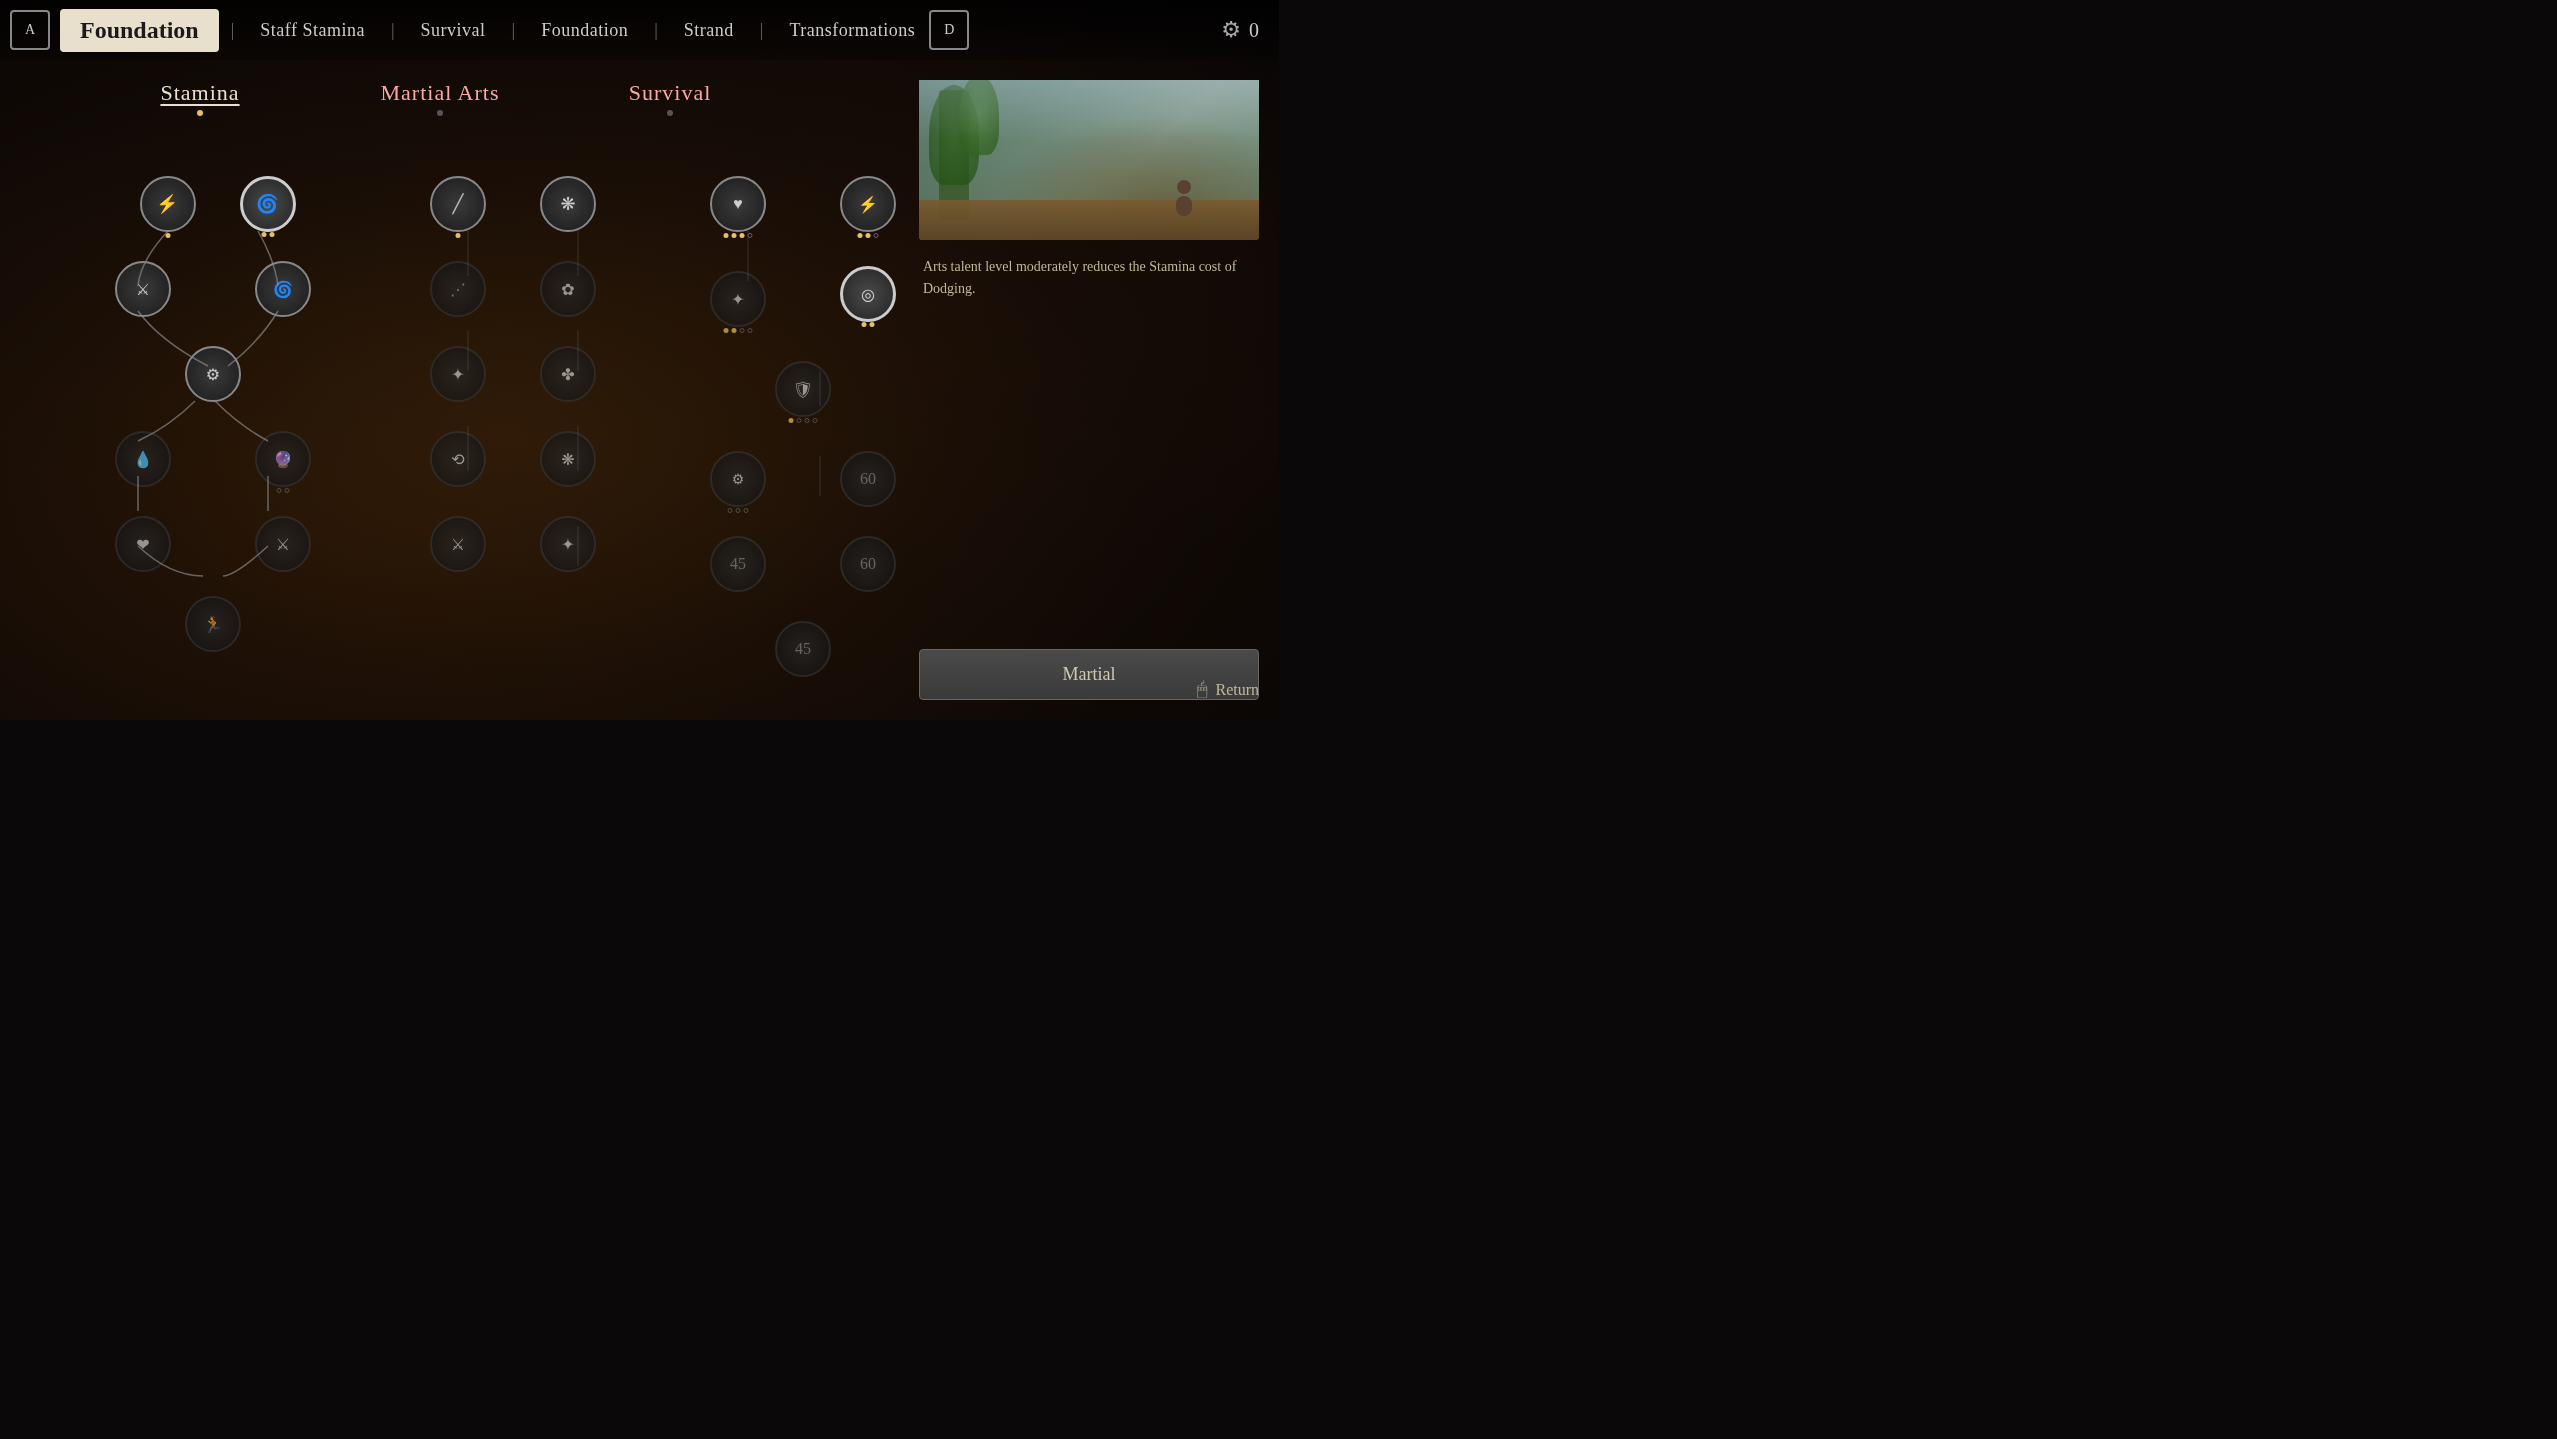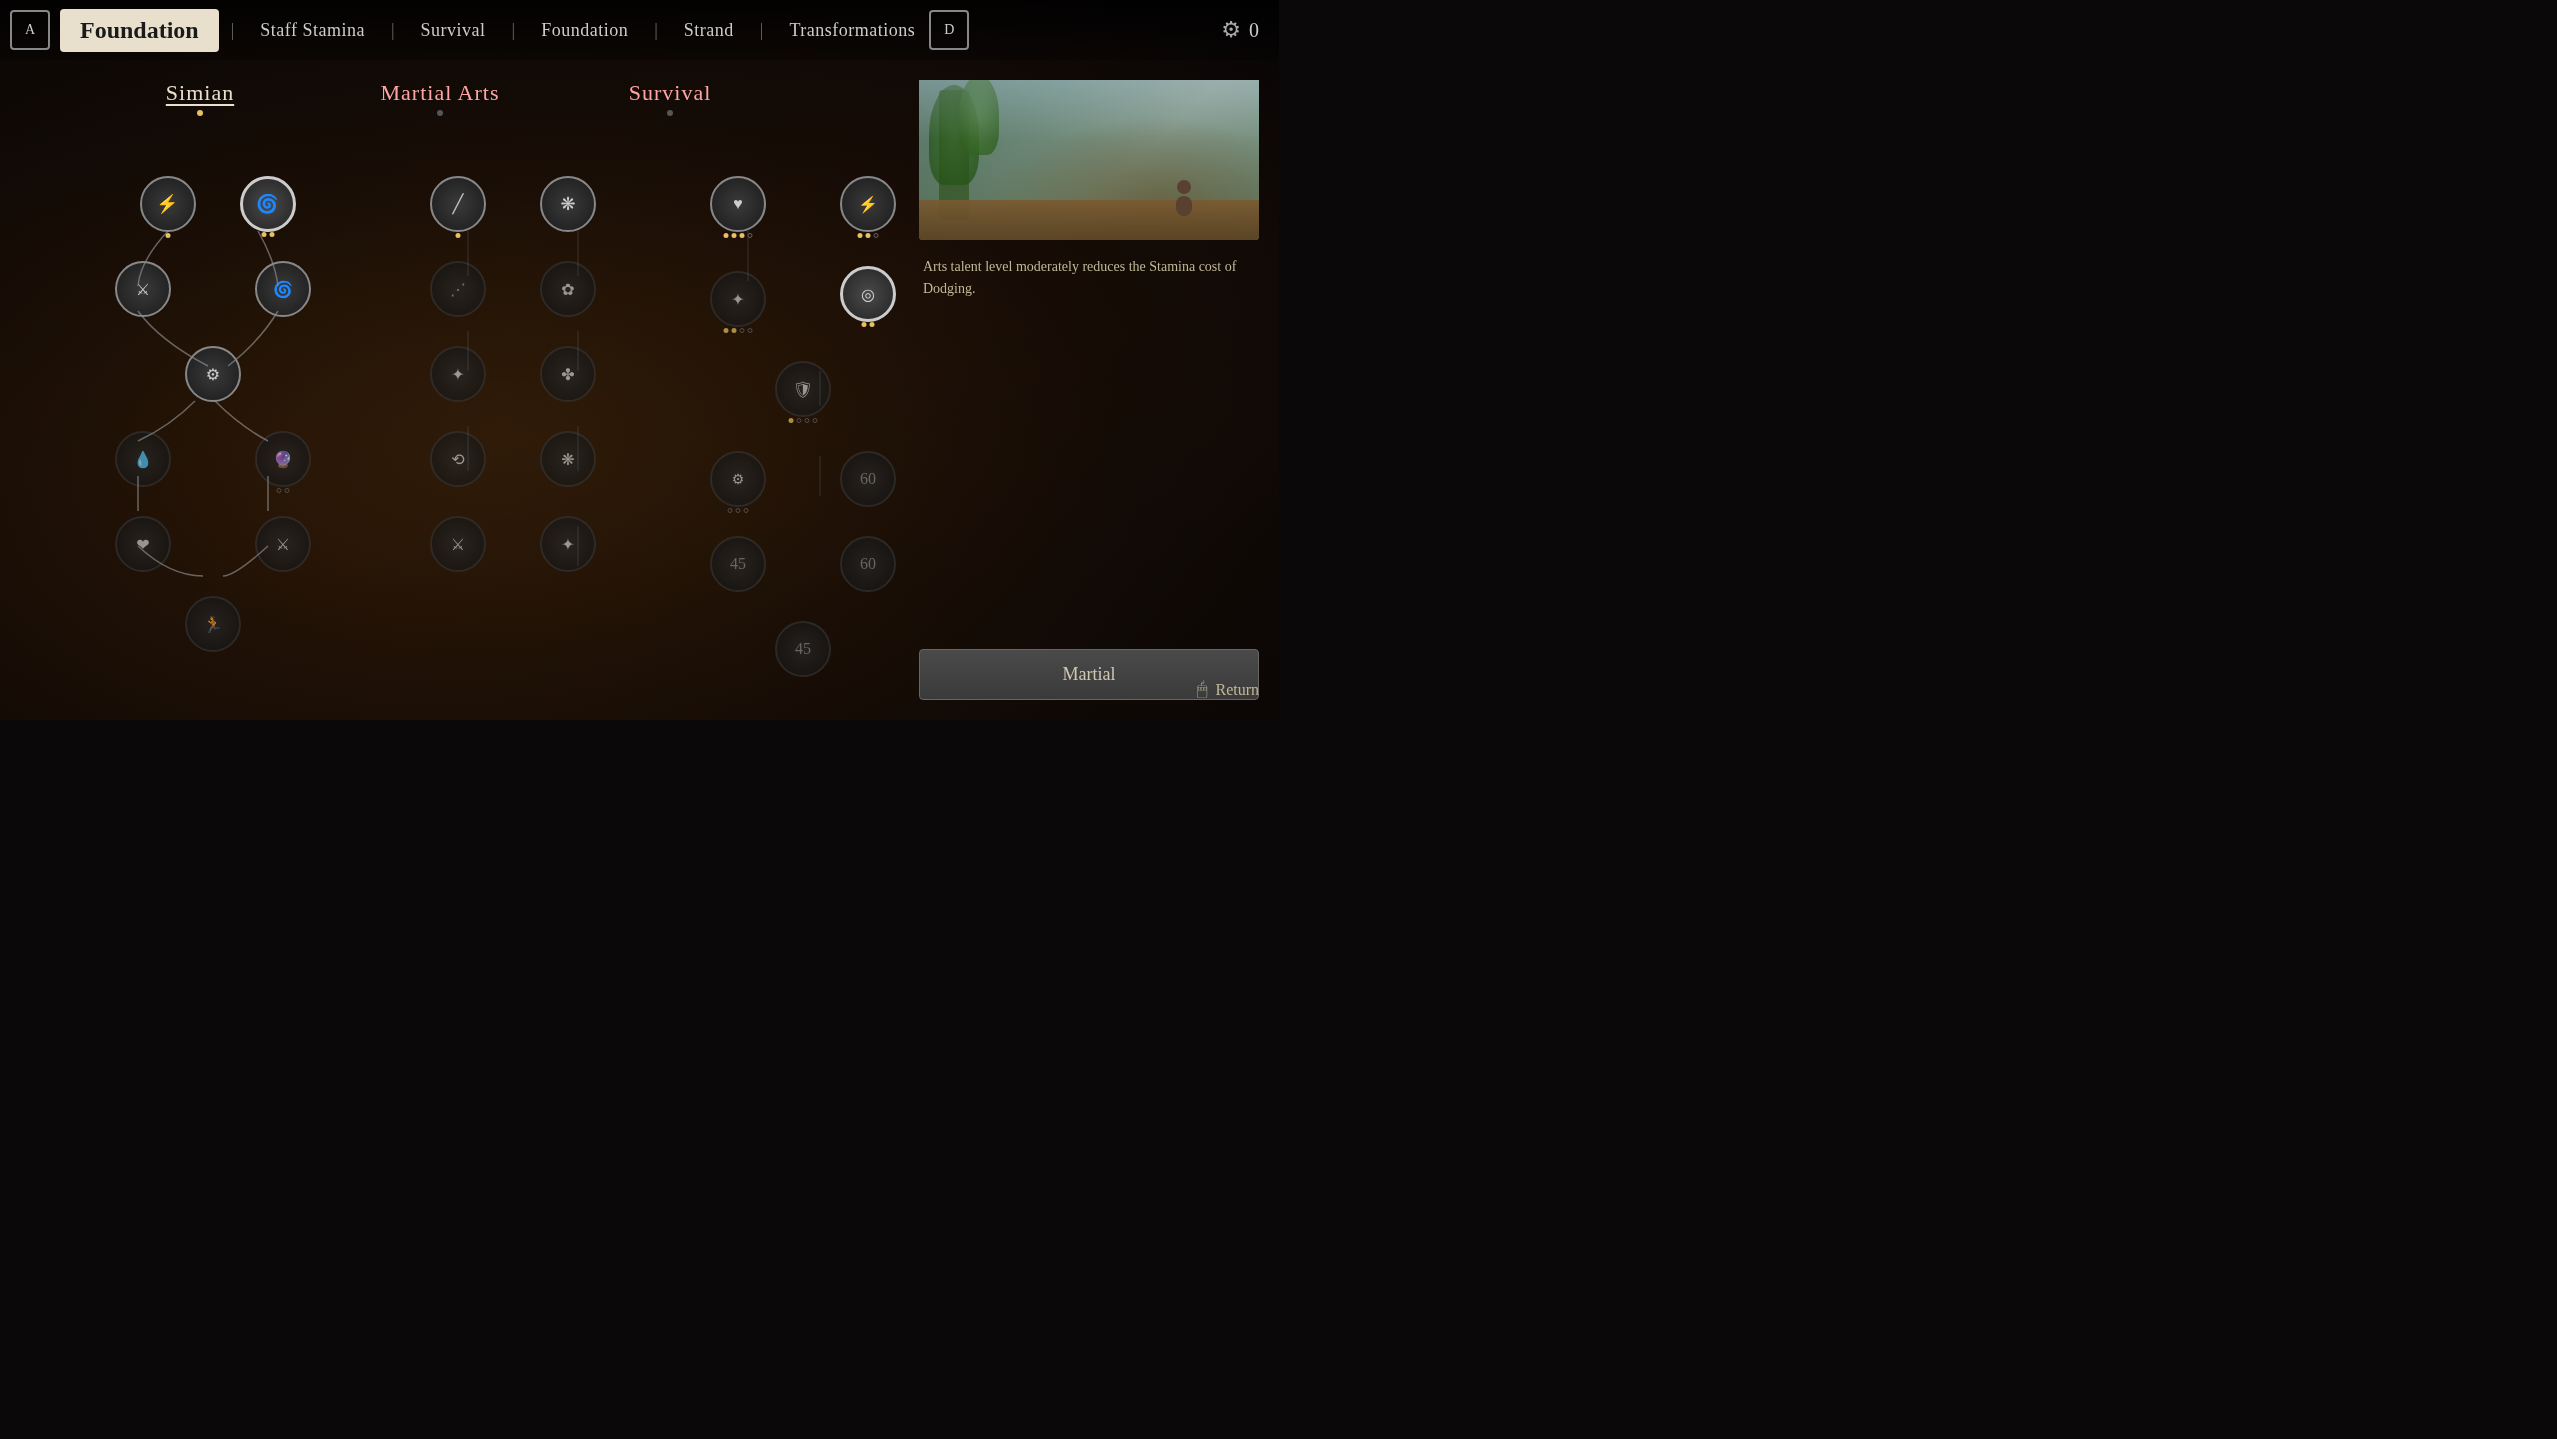--- a/index.html
+++ b/index.html
@@ -312,21 +312,21 @@
     <span class="currency-icon">⚙</span>
     <span>0</span>
   </div>
 </nav>
 
 <div class="main">
   <div class="skill-area">
 
     <div style="display:flex; gap:0; padding-left:60px;">
       <div style="width:240px; text-align:center;">
-        <div class="section-header active">Simian</div>
+        <div class="section-header active">Stamina</div>
         <div class="section-dot"></div>
       </div>
       <div style="width:240px; text-align:center;">
         <div class="section-header">Martial Arts</div>
         <div style="width:6px; height:6px; border-radius:50%; background:#555; margin:4px auto 0;"></div>
       </div>
       <div style="width:220px; text-align:center;">
         <div class="section-header">Survival</div>
         <div style="width:6px; height:6px; border-radius:50%; background:#555; margin:4px auto 0;"></div>
       </div>

